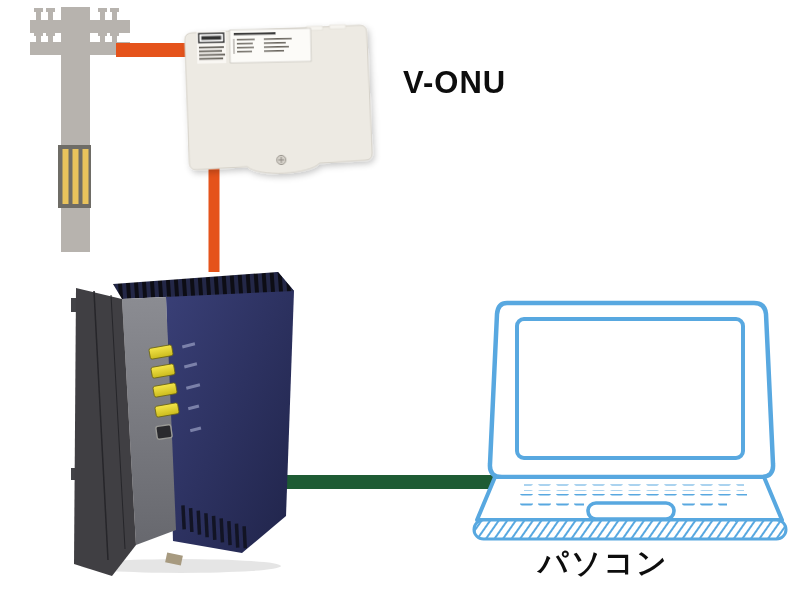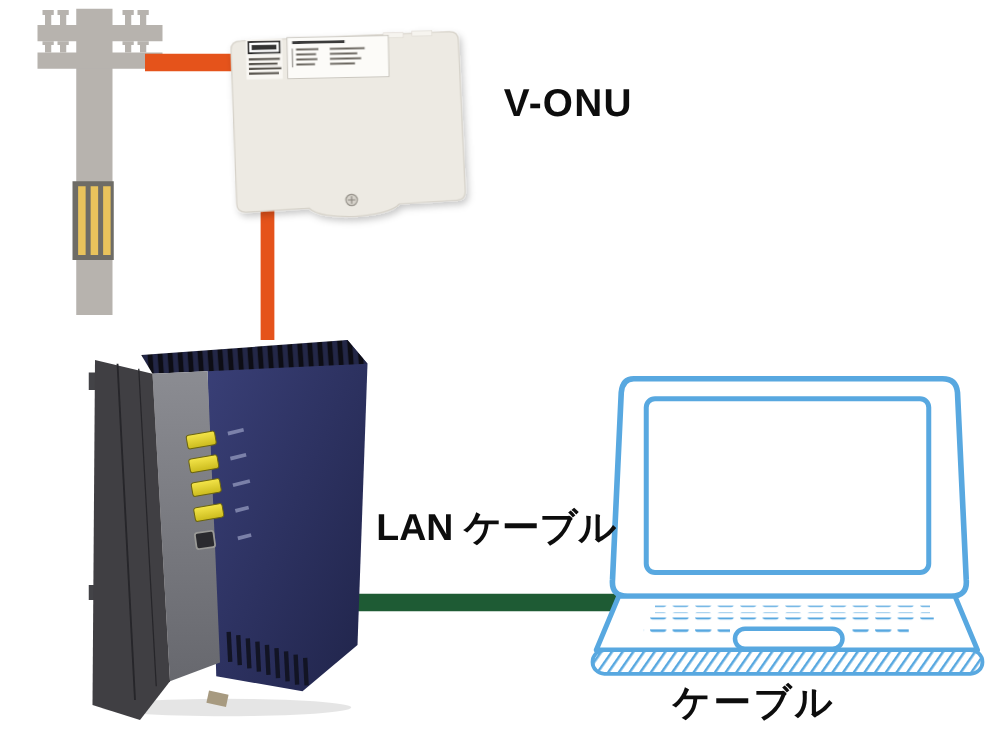--- a/index.html
+++ b/index.html
@@ -186,15 +186,14 @@
     </g>
     <rect x="572" y="503" width="86" height="16" rx="8" fill="#ffffff" stroke="#58a8e0" stroke-width="3.6"></rect>
     <g>
       <rect x="458" y="520" width="312" height="19" rx="9.5" fill="#ffffff" stroke="#58a8e0" stroke-width="3"></rect>
       <rect x="458" y="520" width="312" height="19" rx="9.5" fill="url(#hatch)" stroke="none"></rect>
     </g>
   </g>
 </svg>
 
   <div id="label-vonu" class="diagram-label">V-ONU</div>
-  <div id="label-lan" class="diagram-label">LAN ケーブル</div>
-  <div id="label-pc" class="diagram-label">ケーブル</div>
+  <div id="label-pc" class="diagram-label">パソコン</div>
 </div>
 
 </body></html>

